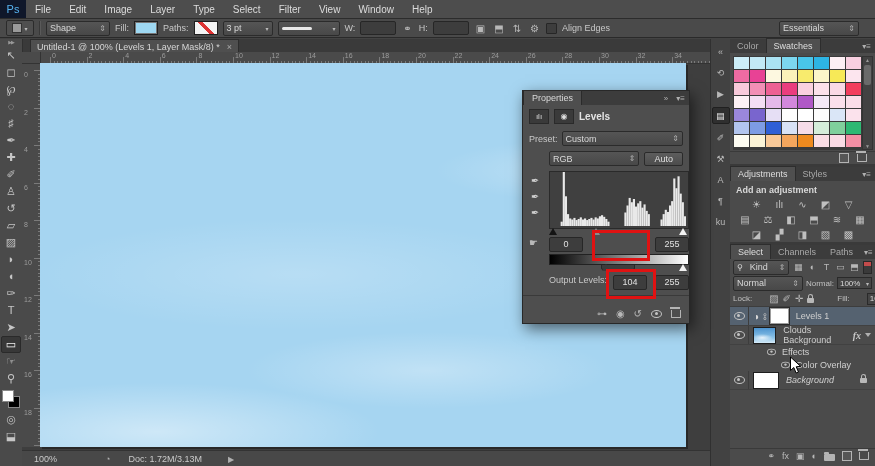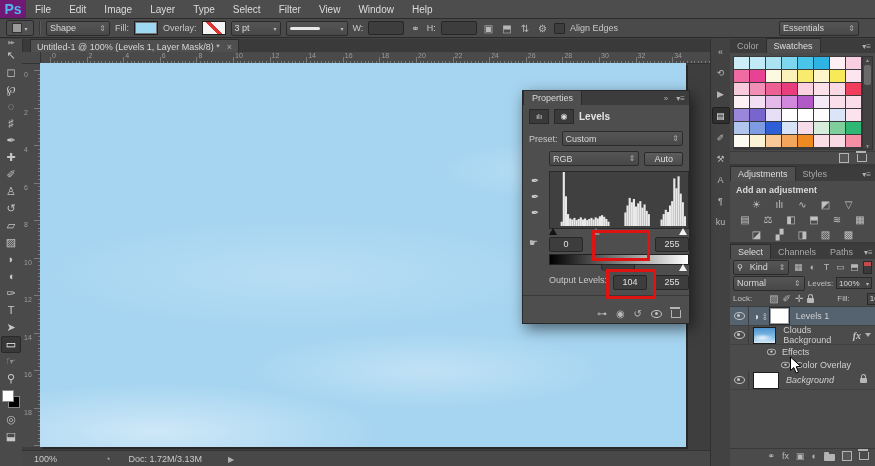--- a/index.html
+++ b/index.html
@@ -1,21 +1,21 @@
 <!DOCTYPE html>
 <html><head>
 <meta charset="utf-8">
 <style>
   html,body{margin:0;padding:0;width:875px;height:466px;overflow:hidden;
     font-family:"Liberation Sans",sans-serif;background:#434343;-webkit-font-smoothing:antialiased;}
   #app{position:relative;width:875px;height:466px;background:#434343;font-size:10px;color:#d4d4d4;}
   
   #menubar{position:absolute;left:0;top:0;width:875px;height:18px;background:#4d4d4d;
     border-bottom:1px solid #2c2c2c;display:flex;align-items:center;}
-  .ps-logo{width:26px;height:18px;background:#701a75;color:#57b3f0;font-weight:bold;font-size:14px;
+  .ps-logo{width:26px;height:18px;background:#0f172a;color:#57b3f0;font-weight:normal;font-size:11px;
     display:flex;align-items:center;justify-content:center;}
   #menu-items{display:flex;height:18px;align-items:center;}
   .menu-item{padding:0 9px;color:#dcdcdc;font-size:10px;cursor:default;}
   
   #optionsbar{position:absolute;left:0;top:19px;width:875px;height:19px;background:#4a4a4a;
     border-bottom:1px solid #2a2a2a;display:flex;align-items:center;gap:5px;padding-left:6px;box-sizing:border-box;}
   .ob-label{color:#c8c8c8;font-size:9px;}
   .dd{background:linear-gradient(#555,#484848);border:1px solid #2b2b2b;height:13px;display:flex;
     align-items:center;justify-content:space-between;padding:0 3px;font-size:9px;color:#d8d8d8;border-radius:2px;}
   .updown{color:#b0b0b0;font-size:8px;margin-left:4px;}
@@ -190,21 +190,21 @@
       <span class="tp-sq"></span>
       <span class="mini-arrow">▾</span>
     </div>
     <div class="vsep"></div>
     <div class="dd" style="width:56px">
       <span>Shape</span>
       <span class="updown">⇕</span>
     </div>
     <span class="ob-label">Fill:</span>
     <div class="fill-swatch" id="fillsw" style="background: rgb(158, 216, 242);"></div>
-    <span class="ob-label">Overlay:</span>
+    <span class="ob-label">Paths:</span>
     <div class="stroke-swatch"></div>
     <div class="dd" style="width:42px">
       <span>3 pt</span>
       <span class="mini-arrow">▾</span>
     </div>
     <div class="dd" style="width:54px">
       <span class="line-sample"></span>
       <span class="mini-arrow">▾</span>
     </div>
     <span class="ob-label">W:</span>
@@ -761,21 +761,21 @@
             <span class="glyph">▭</span>
             <span class="glyph">⬒</span>
           </span>
         <span class="toggle"></span>
       </div>
       <div id="layers-blend">
         <div class="dd" style="width:64px">
           <span>Normal</span>
           <span class="updown">⇕</span>
         </div>
-        <span class="small-label">Levels:</span>
+        <span class="small-label">Normal:</span>
         <div class="val-dd">
           <span>100%</span>
           <span class="mini-arrow">▾</span>
         </div>
       </div>
       <div id="layers-lock">
         <span class="small-label">Lock:</span>
         <span id="lock-icons" style="display:flex;gap:4px;align-items:center;">
             <span class="glyph">▨</span>
             <span class="glyph">✐</span>

